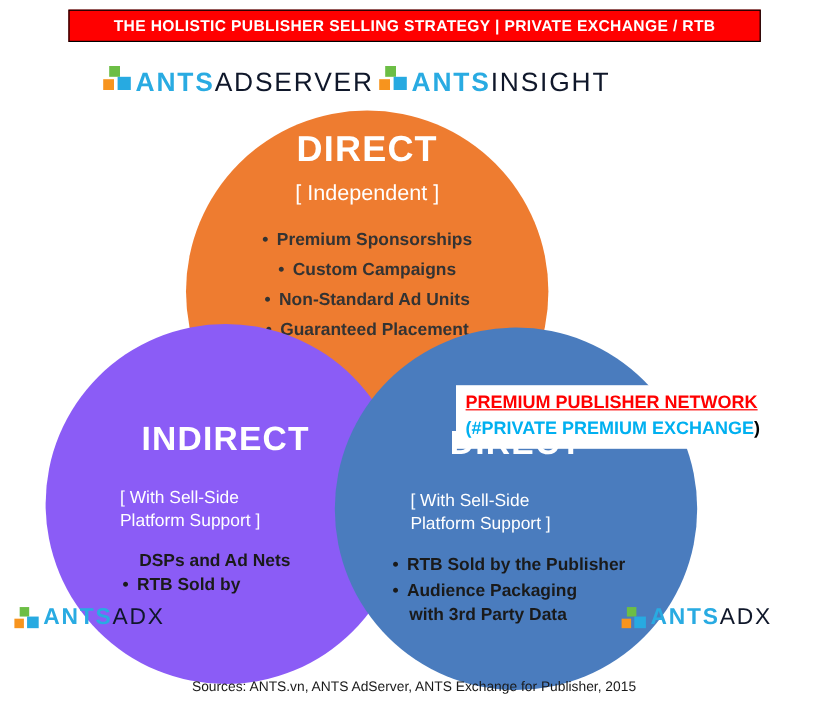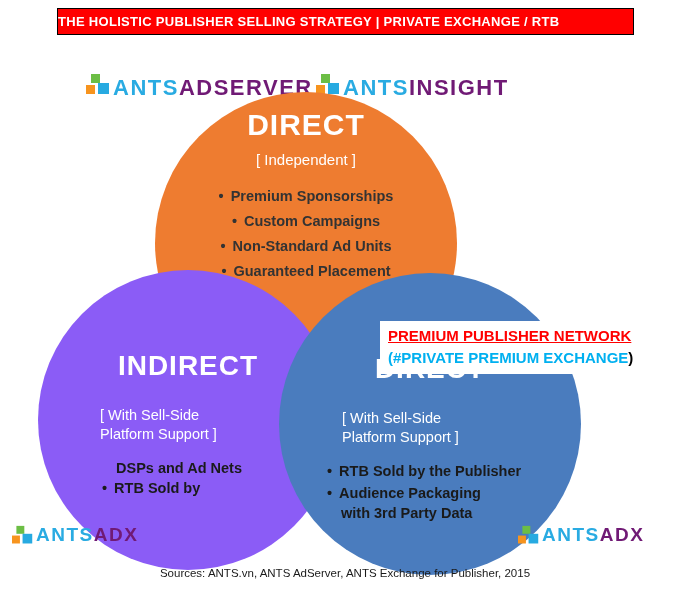--- a/index.html
+++ b/index.html
@@ -3,48 +3,48 @@
 <meta charset="utf-8">
 <style>
   * { margin:0; padding:0; box-sizing:border-box; }
   html,body { background:#ffffff; }
   body { font-family:"Liberation Sans", sans-serif; }
   .stage { position:relative; width:690px; height:592px; background:#ffffff; overflow:hidden; }
 
   
   .banner { position:absolute; left:57px; top:8px; width:577px; height:27px;
             background:#FF0000; border:1px solid #000;
-            display:flex; align-items:center; }
+            display:flex; align-items:center; justify-content:center; }
   .banner span { color:#fff; font-weight:bold; font-size:13px; letter-spacing:0.3px; white-space:nowrap; }
 
   
   .logo { position:absolute; display:flex; align-items:flex-end; }
   .logo .mark { position:relative; width:24px; height:27px; margin-right:3px; flex:0 0 auto; }
   .logo .sq { position:absolute; display:block; }
   .sq.g { background:#6CBE45; left:5px; top:0; width:9px; height:9px; }
   .sq.o { background:#F7941E; left:0; top:11px; width:9px; height:9px; }
   .sq.b { background:#27AAE1; left:12px; top:9px; width:11px; height:11px; }
   .logo .brand   { color:#29ABE2; font-weight:bold; letter-spacing:1.5px; }
-  .logo .product { color:#701a75; font-weight:bold; letter-spacing:1.5px;margin-top:20px; }
+  .logo .product { color:#0f172a; font-weight:normal; letter-spacing:1.5px; }
   .logo.big   { font-size:22px; line-height:26px; }
   .logo.small { font-size:19px; line-height:24px; }
   .logo.small .mark { width:21px; height:24px; transform:scale(0.88); transform-origin:bottom left; }
 
   
   .circle { position:absolute; border-radius:50%; }
   .circle.orange { left:155px; top:92px;  width:302px; height:302px; background:#EE7C30; z-index:1; }
   .circle.green  { left:38px;  top:270px; width:300px; height:300px; background:#8b5cf6; z-index:2; }
   .circle.blue   { left:279px; top:273px; width:302px; height:302px; background:#4A7CBE; z-index:3; }
 
   .v-title { text-align:center; color:#ffffff; font-weight:bold; }
   .circle.orange .v-title { margin-top:16px; font-size:30px; letter-spacing:1px; }
   .circle.green  .v-title { margin-top:80px; font-size:28px; letter-spacing:1px; }
   .circle.blue   .v-title { margin-top:80px; font-size:28px; letter-spacing:1px; }
 
-  .v-sub { color:#ffffff; font-size:15px; }
+  .v-sub { color:#ffffff; font-size:18px; }
   .circle.orange .v-sub { text-align:center; margin-top:9px; }
   .sub-block { color:#ffffff; font-size:14.5px; line-height:19px; margin-top:24px; }
   .circle.green .sub-block { padding-left:62px; }
   .circle.blue  .sub-block { padding-left:63px; }
   .sub-block span { display:block; }
 
   .o-bullets { margin-top:16px; text-align:center; }
   .o-bullets .b-line { display:block; color:#333333; font-weight:bold; font-size:14.5px; line-height:25px; }
   .with-dot::before { content:"•"; margin-right:7px; }
 

